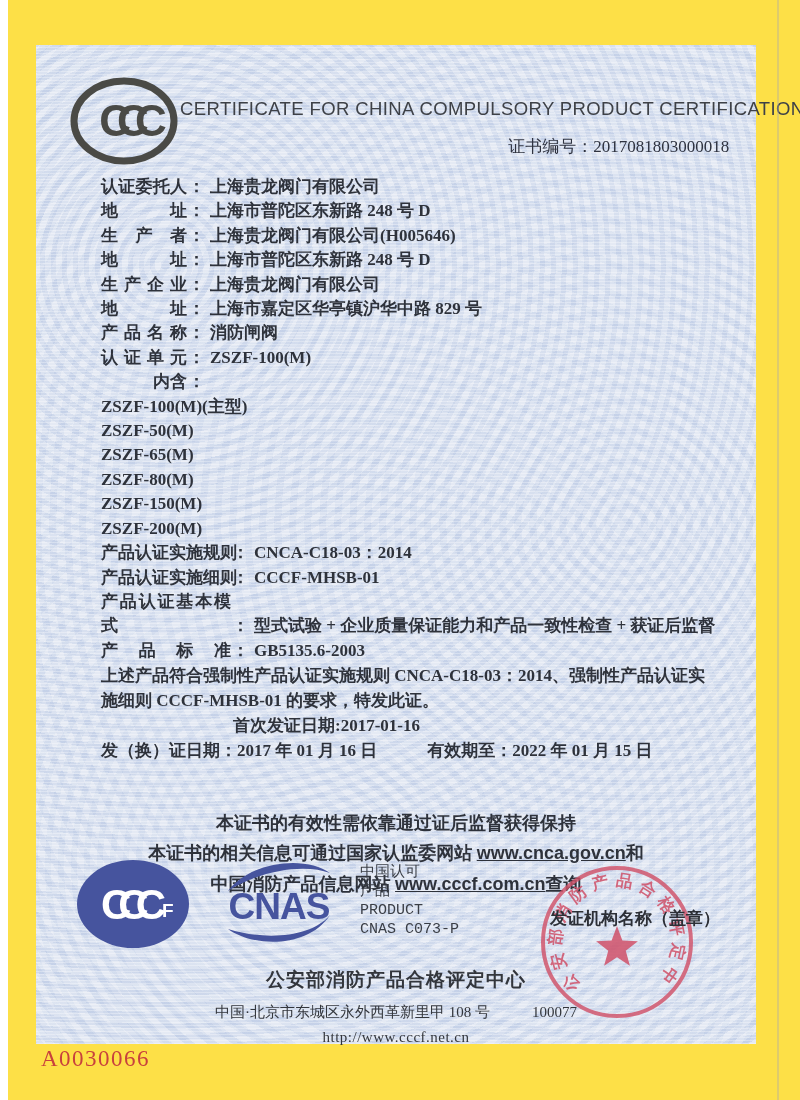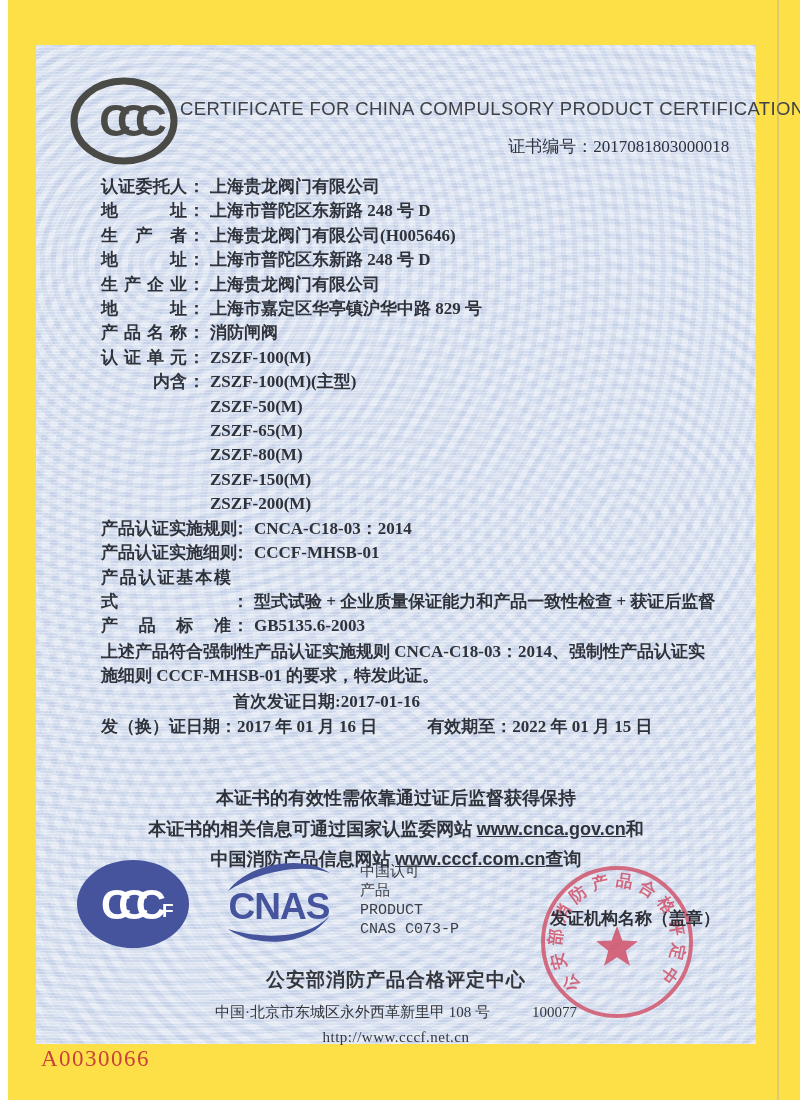--- a/index.html
+++ b/index.html
@@ -42,21 +42,21 @@
     text-align:center;margin:15px 0 0 253px;font-size:17px;color:#2f3340;
     white-space:nowrap;
   }
   .certno .num{font-family:"Liberation Serif", serif;}
   
   .body{margin:8px 38px 0 65px;font-size:17px;font-weight:bold;color:#2e323b;}
   .frow{display:flex;line-height:24.4px;white-space:nowrap;}
   .lbl{display:inline-block;width:86px;text-align:justify;text-align-last:justify;flex:0 0 auto;}
   .lbl2{display:inline-block;width:130px;text-align:justify;text-align-last:justify;vertical-align:baseline;}
   .colon{padding:0 5px 0 1px;flex:0 0 auto;}
-  .models{display:flex;line-height:24.4px;}
+  .models{display:flex;line-height:24.4px;flex-direction:column;}
   .m-lbl{margin-left:52px;flex:0 0 auto;}
   .m-items div{line-height:24.4px;}
   .para{line-height:24.4px;}
   .statement{line-height:24.6px;margin-top:1px;}
   .first-issue{margin:1px 0 0 132px;line-height:24.6px;}
   .issue-row{display:flex;line-height:24.6px;gap:12px;}
   .issue-row .gap{width:26px;}
   
   .notices{margin-top:44px;text-align:center;font-size:18px;font-weight:bold;
            color:#2e323b;line-height:30.5px;}

